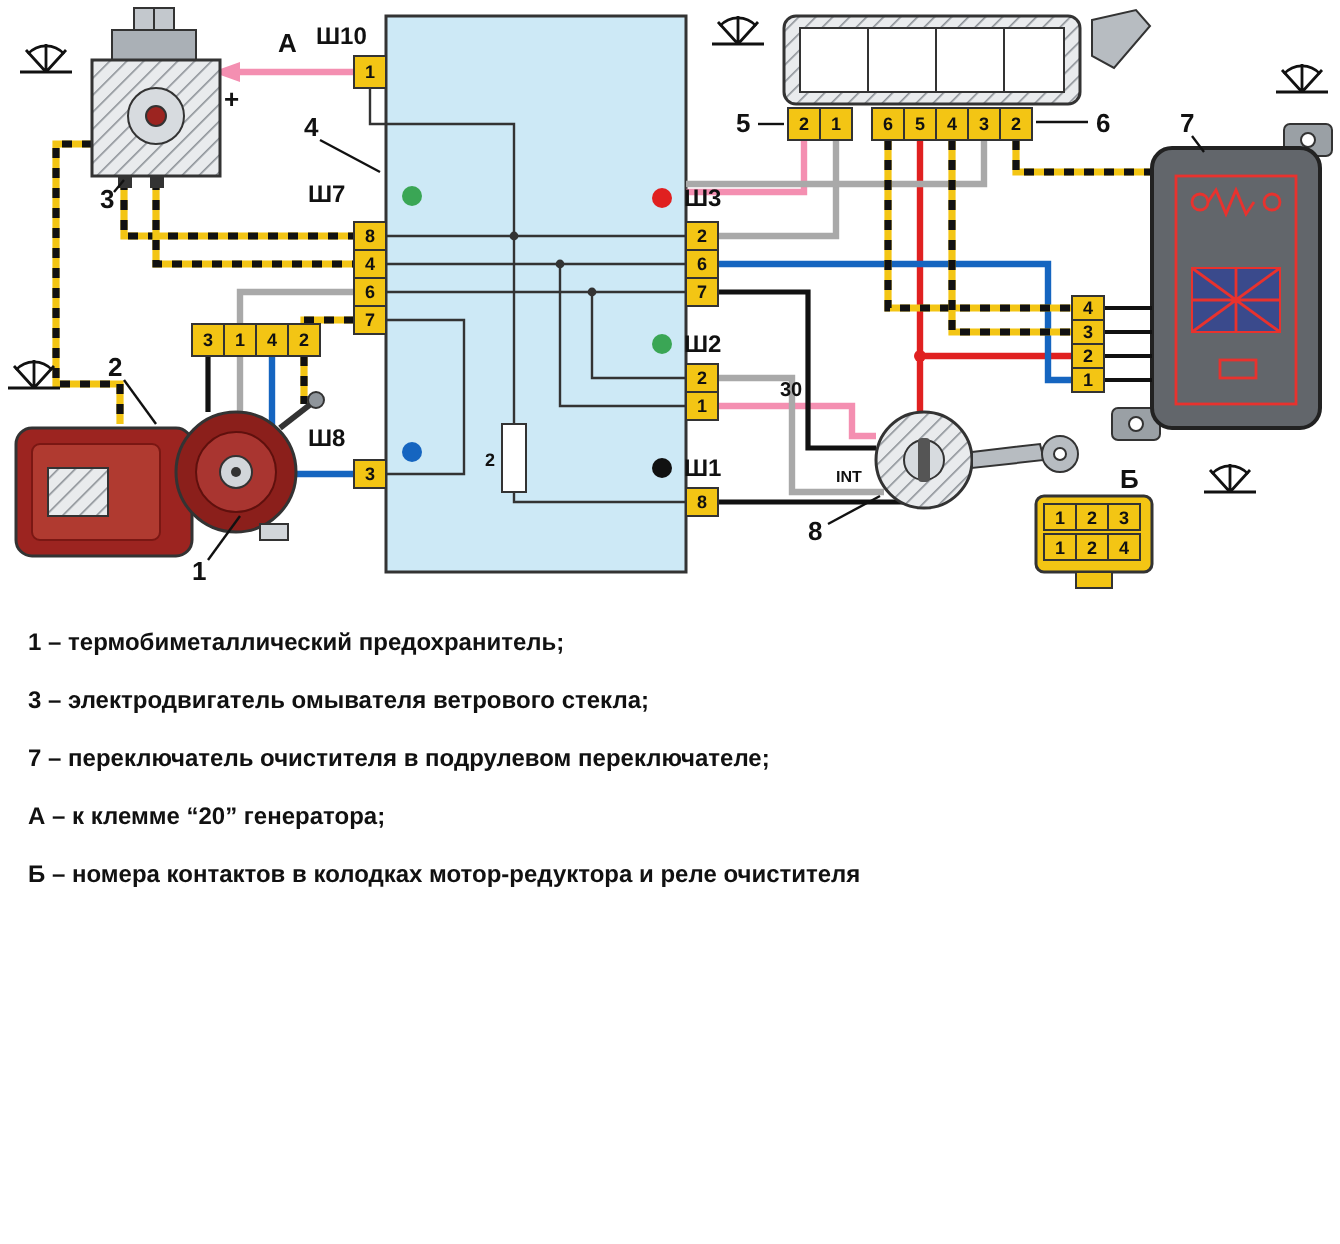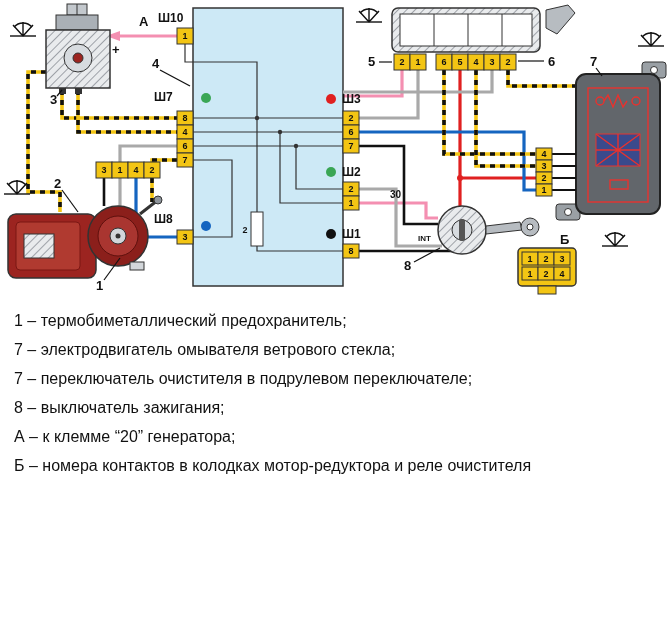--- a/index.html
+++ b/index.html
@@ -16,21 +16,21 @@
   .ld{stroke:#111;stroke-width:1.2;fill:none;}
   .wp{stroke:#f48fb1;stroke-width:3.2;fill:none;}
   .wr{stroke:#e02020;stroke-width:3.2;fill:none;}
   .wb{stroke:#1565c0;stroke-width:3.2;fill:none;}
   .wg{stroke:#a9a9a9;stroke-width:3.2;fill:none;}
   .wk{stroke:#111;stroke-width:2.6;fill:none;}
   .wy{stroke:#f3c514;stroke-width:3.6;fill:none;}
   .wd{stroke:#111;stroke-width:3.6;fill:none;stroke-dasharray:5 5;}
   .legend{position:absolute;left:14px;top:306px;right:8px;}
   .legend-line{height:29px;display:flex;align-items:center;
-               font-weight:normal;font-size:16px;color:#111;}
+               font-weight:bold;font-size:12px;color:#111;}
 </style>
 </head>
 <body>
 
 <div class="page">
 
 <svg width="670" height="305" viewBox="0 0 670 305">
   <defs>
     <pattern id="hatch" width="6" height="6" patternUnits="userSpaceOnUse" patternTransform="rotate(45)">
       <rect width="6" height="6" fill="#e9ebed"></rect>
@@ -314,20 +314,19 @@
 
   <use href="#wiper-sym" x="10" y="20"></use>
   <use href="#wiper-sym" x="4" y="178"></use>
   <use href="#wiper-sym" x="356" y="6"></use>
   <use href="#wiper-sym" x="638" y="30"></use>
   <use href="#wiper-sym" x="602" y="230"></use>
 </svg>
 
 <div class="legend">
   <div class="legend-line">1 – термобиметаллический предохранитель;</div>
-  <div class="legend-line">7 – электродвигатель омывателя ветрового стекла;</div>
+  <div class="legend-line">3 – электродвигатель омывателя ветрового стекла;</div>
   <div class="legend-line">7 – переключатель очистителя в подрулевом переключателе;</div>
-  <div class="legend-line">8 – выключатель зажигания;</div>
   <div class="legend-line">А – к клемме “20” генератора;</div>
   <div class="legend-line">Б – номера контактов в колодках мотор-редуктора и реле очистителя</div>
 </div>
 
 </div>
 
 </body></html>

